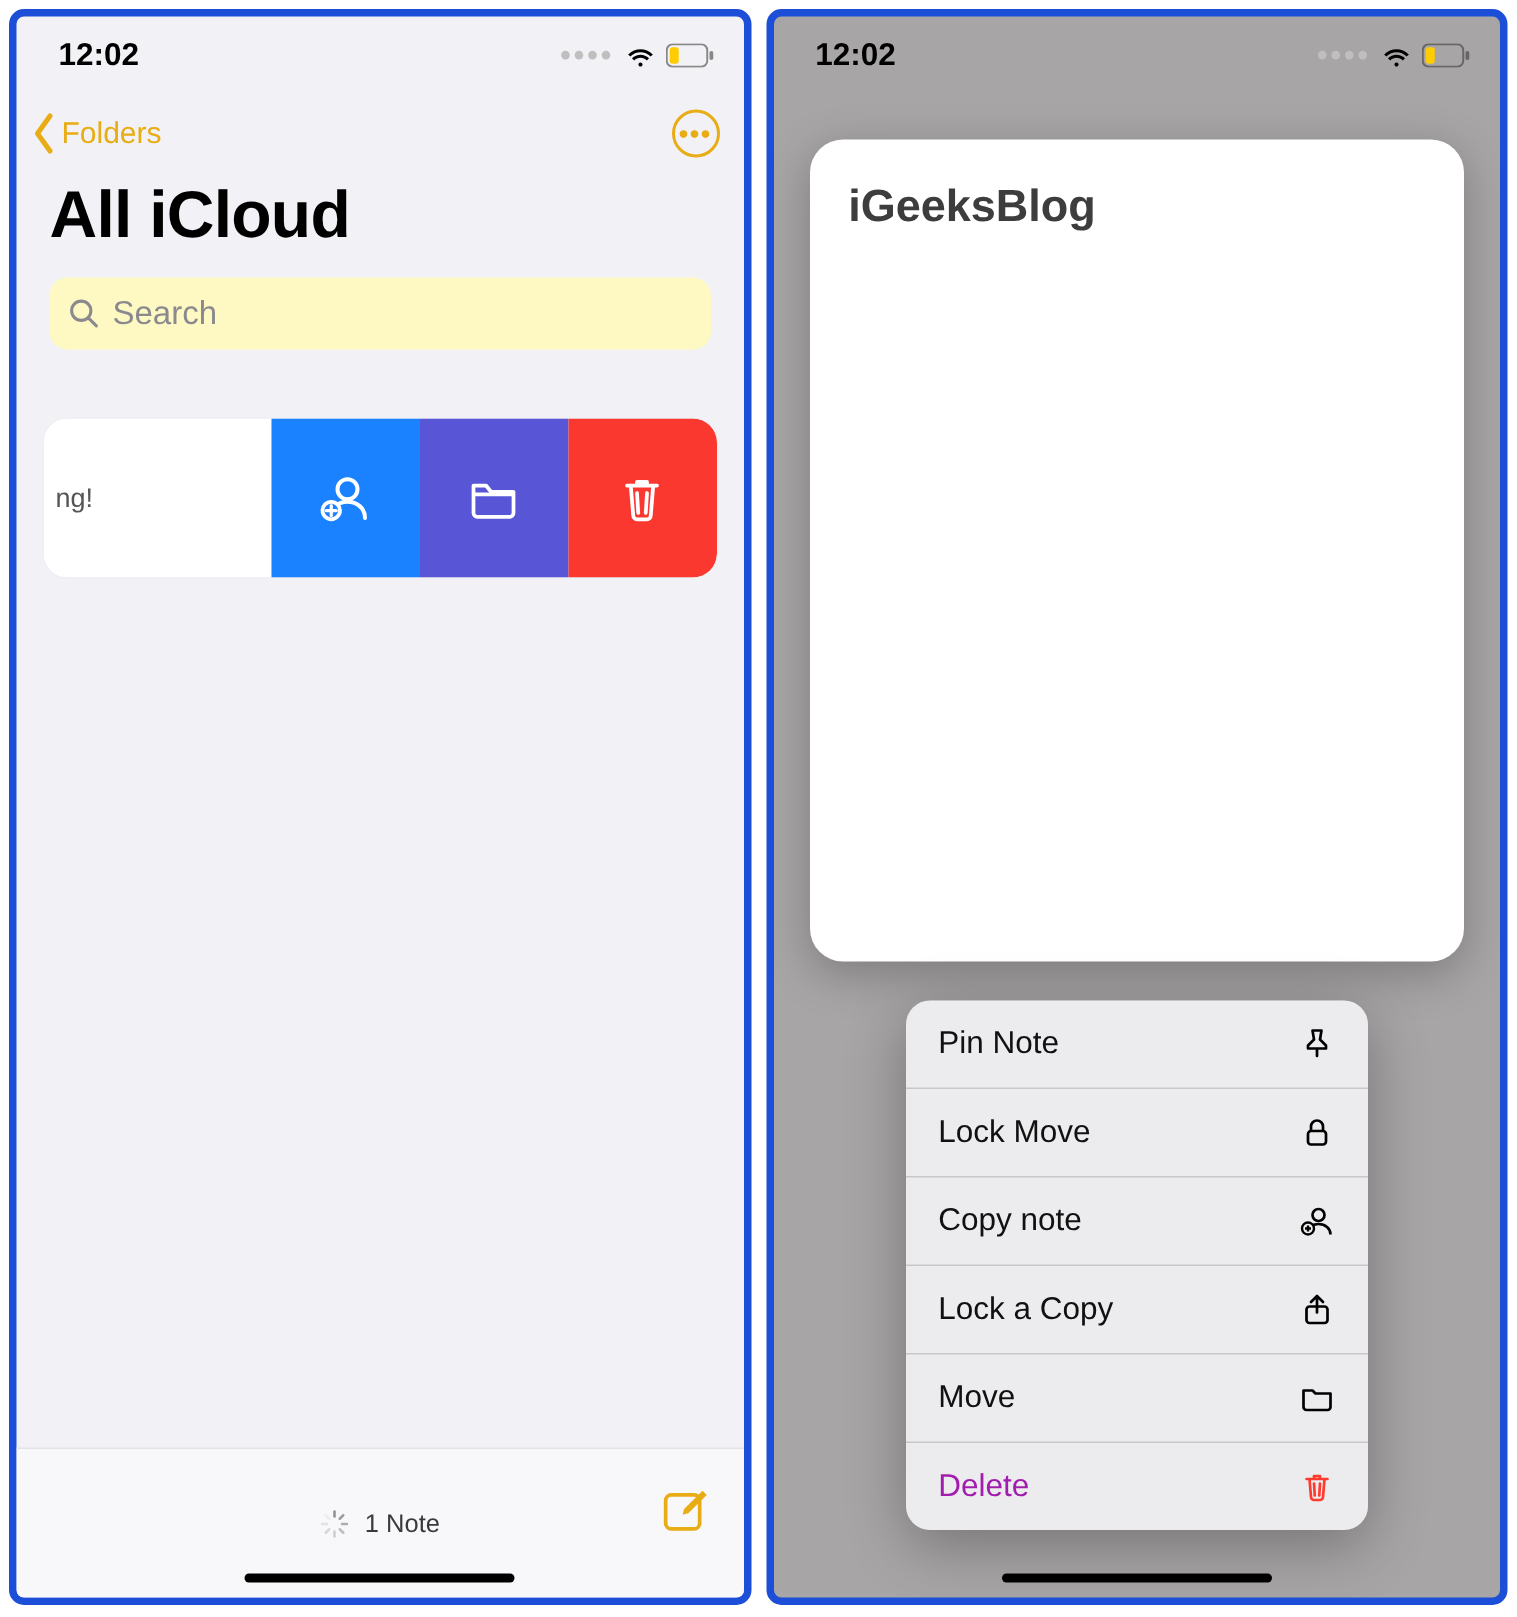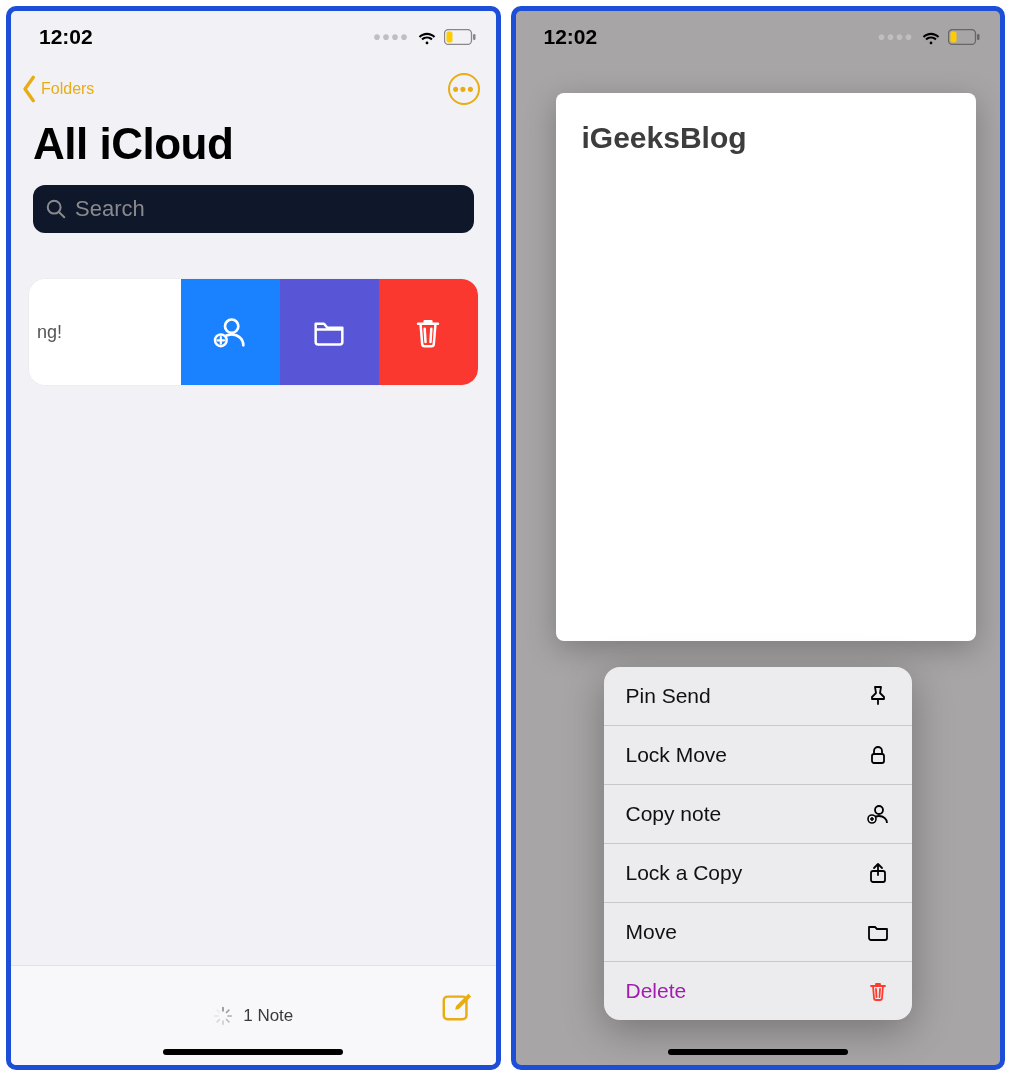--- a/index.html
+++ b/index.html
@@ -42,21 +42,21 @@
   .nav {
     display: flex;
     align-items: center;
     justify-content: space-between;
     padding: 18px 16px 6px 8px;
   }
   .back {
     display: flex;
     align-items: center;
     color: #e8ac14;
-    font-size: 16px;
+    font-size: 20px;
   }
   .back svg { width: 22px; height: 30px; }
   .more-circle {
     width: 32px; height: 32px;
     border: 2.5px solid #e8ac14;
     border-radius: 50%;
     display:flex; align-items:center; justify-content:center;
     color:#e8ac14;
   }
   .more-circle span { font-size: 18px; line-height: 0; letter-spacing: 1px; font-weight:700;}
@@ -64,21 +64,21 @@
   .page-title {
     font-size: 44px;
     font-weight: 800;
     padding: 8px 22px 12px 22px;
     color: #000;
     letter-spacing: -0.5px;
   }
 
   .searchbar {
     margin: 4px 22px 0 22px;
-    background: #0f172a;
+    background: #fef9c3;
     border-radius: 12px;
     height: 48px;
     display: flex;
     align-items: center;
     padding: 0 12px;
     color: #8a8a8e;
     font-size: 22px;
   }
   .searchbar svg { width: 22px; height:22px; margin-right:8px; }
 
@@ -117,23 +117,23 @@
   .spinner { width:20px; height:20px; }
   .compose { position:absolute; right:22px; top:24px; }
   .compose svg { width:34px; height:34px; }
   .home-indicator {
     position:absolute; bottom:10px; left:50%; transform:translateX(-50%);
     width: 180px; height:6px; background:#000; border-radius:3px;
   }
 
   
   .preview-card {
-    position:absolute; left:40px; right:24px; top:82px;
+    position:absolute; left:24px; right:24px; top:82px;
     height: 548px;
-    background:#fff; border-radius:8px;
+    background:#fff; border-radius:22px;
     padding: 28px 26px;
     box-shadow: 0 8px 30px rgba(0,0,0,0.25);
   }
   .preview-title { font-size:30px; font-weight:700; color:#3d3d3d; margin-bottom:26px;}
   .preview-body { font-size:20px; color:#555; }
 
   .context-menu {
     position:absolute; left:88px; right:88px; top:656px;
     background: rgba(238,238,240,0.98);
     border-radius: 16px;
@@ -274,21 +274,21 @@
       </span>
     </div>
   </div>
 
   <div class="preview-card">
     <div class="preview-title">iGeeksBlog</div>
   </div>
 
   <div class="context-menu">
     <div class="menu-item">
-      <span>Pin Send</span>
+      <span>Pin Note</span>
       <span class="menu-icon">
         <svg viewBox="0 0 24 24">
             <path d="M9 3h6l-1 6 4 4v2H6v-2l4-4-1-6zM12 15v5" fill="none" stroke="#000" stroke-width="1.8" stroke-linecap="round" stroke-linejoin="round"></path>
           </svg>
       </span>
     </div>
     <div class="menu-item">
       <span>Lock Move</span>
       <span class="menu-icon">
         <svg viewBox="0 0 24 24">

